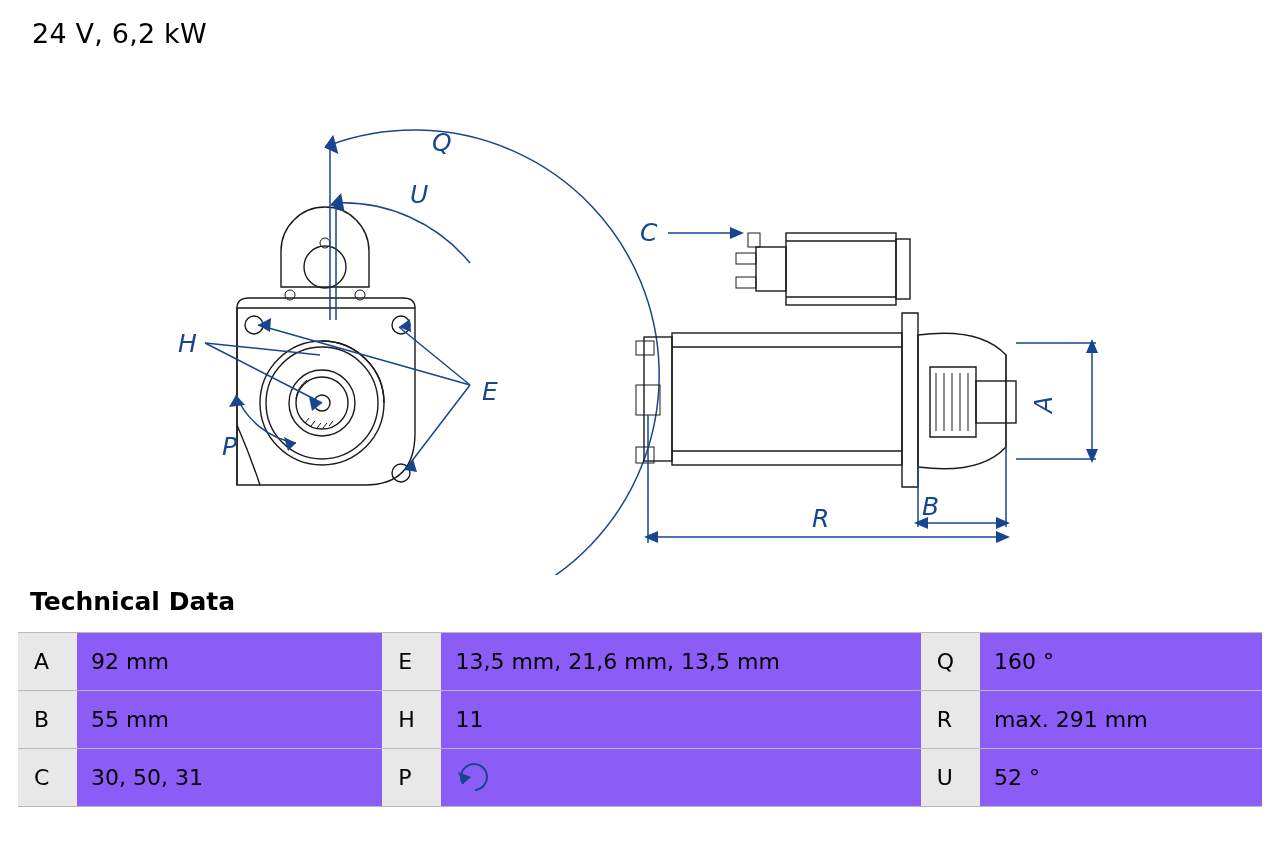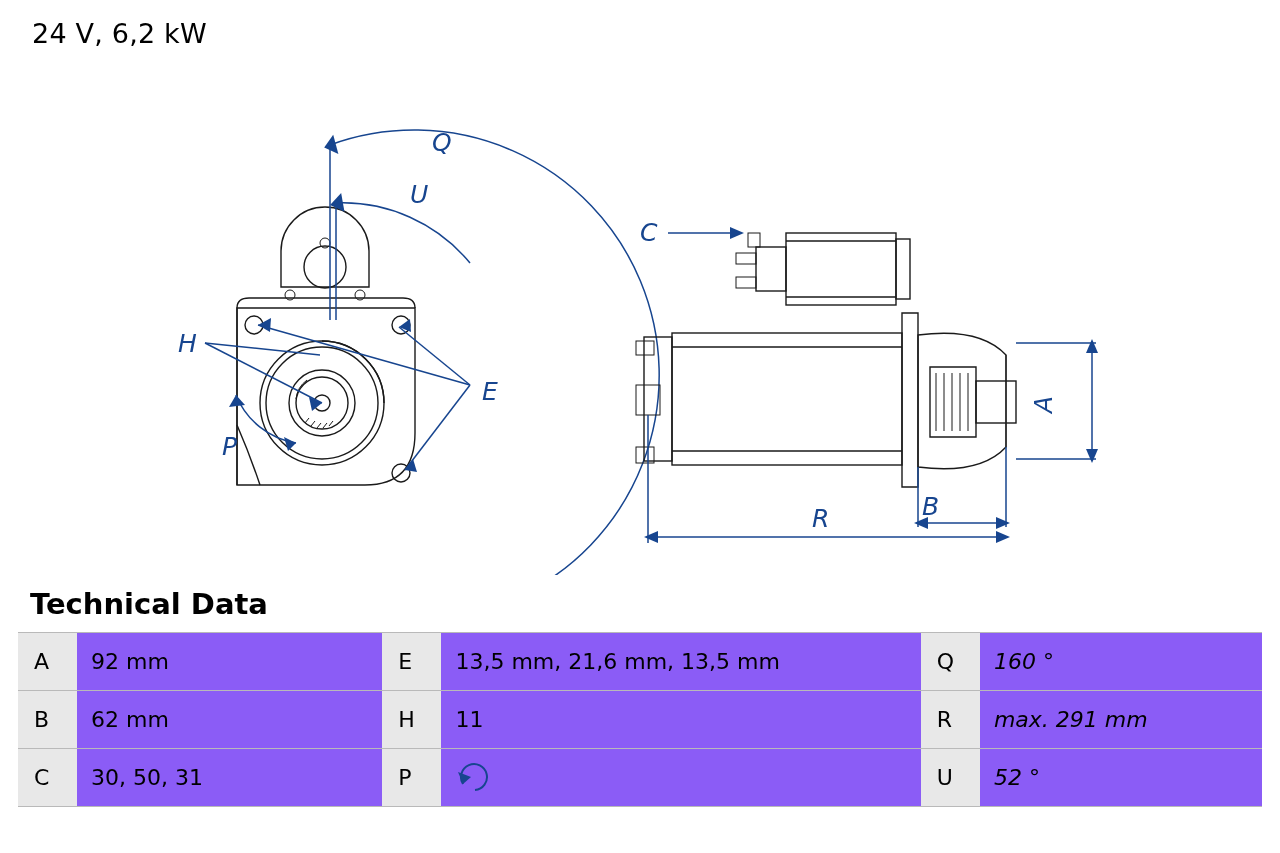--- a/index.html
+++ b/index.html
@@ -33,21 +33,21 @@
     position: absolute;
     left: 0;
     top: 55px;
     width: 1280px;
     height: 520px;
   }
   .tech-title {
     position: absolute;
     left: 30px;
     top: 587px;
-    font-size: 29px;
+    font-size: 25px;
     font-weight: bold;
     color: #000;
   }
   table.tech {
     position: absolute;
     left: 18px;
     top: 632px;
     width: 1244px;
     border-collapse: collapse;
     font-size: 22px;
@@ -65,21 +65,21 @@
   table.tech td.key {
     background: #e8e8e8;
     width: 46px;
     padding-left: 16px;
   }
   table.tech td.val {
     background: #8b5cf6;
   }
   td.val-a { width: 310px; }
   td.val-b { width: 480px; }
-  td.val-c { width: 280px; font-style: italic; }
+  td.val-c { width: 280px; }
   .rot-icon {
     display: inline-block;
     vertical-align: middle;
   }
   svg { display: block; }
   .lnb { fill: none; stroke: #17458f; stroke-width: 1.5; }
   .blk { fill: none; stroke: #1a1a1a; stroke-width: 1.4; }
   .blk-thin { fill: none; stroke: #1a1a1a; stroke-width: 1; }
   .dimtxt {
     font-family: "DejaVu Sans", "Liberation Sans", sans-serif;
@@ -212,21 +212,21 @@
       <tr>
         <td class="key">A</td>
         <td class="val val-a">92 mm</td>
         <td class="key">E</td>
         <td class="val val-b">13,5 mm, 21,6 mm, 13,5 mm</td>
         <td class="key">Q</td>
         <td class="val val-c">160 °</td>
       </tr>
       <tr>
         <td class="key">B</td>
-        <td class="val val-a">62 mm</td>
+        <td class="val val-a">55 mm</td>
         <td class="key">H</td>
         <td class="val val-b">11</td>
         <td class="key">R</td>
         <td class="val val-c">max. 291 mm</td>
       </tr>
       <tr>
         <td class="key">C</td>
         <td class="val val-a">30, 50, 31</td>
         <td class="key">P</td>
         <td class="val val-b">

